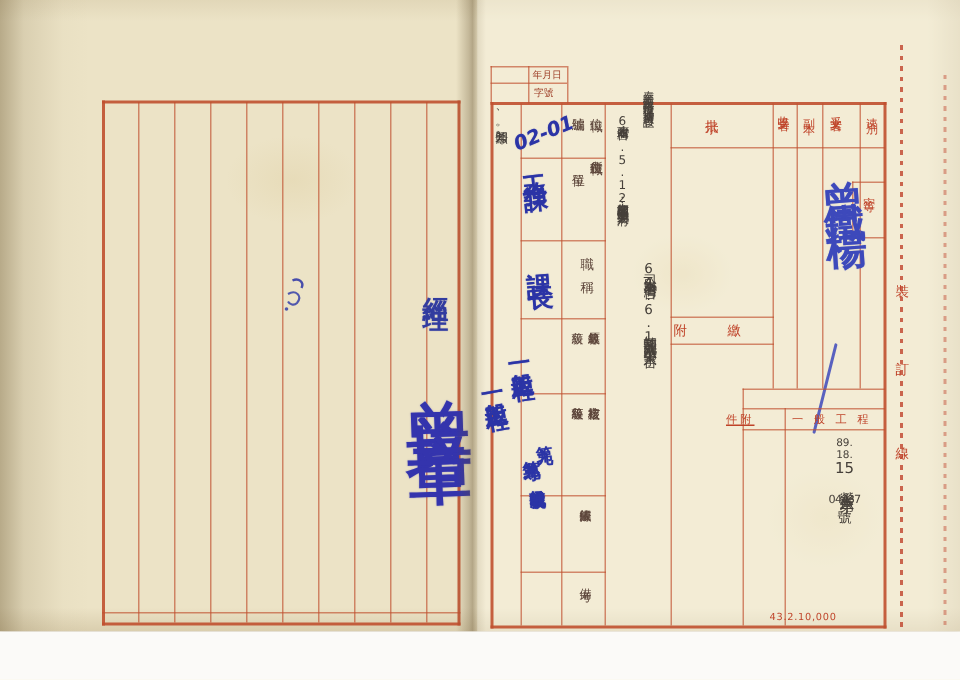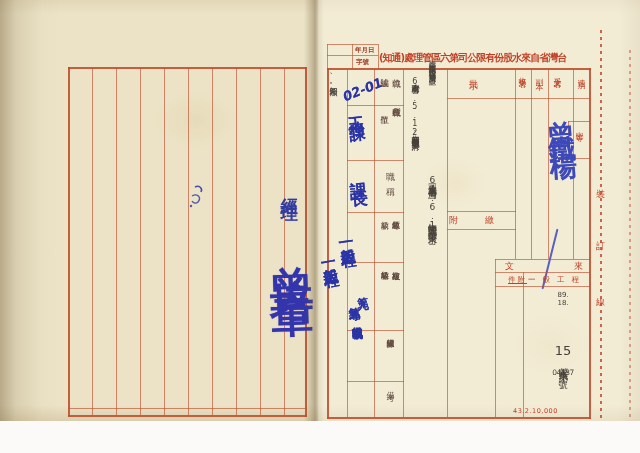--- a/index.html
+++ b/index.html
@@ -22,21 +22,21 @@
   
   .ln{position:absolute;background:#c0502f;opacity:0.9;}
   .ln.thin{opacity:0.65;}
   .dotted-v{position:absolute;width:2px;
         background:repeating-linear-gradient(180deg,#c0432c 0 3px,transparent 3px 7px);opacity:.8;}
   
   .vtext{position:absolute;writing-mode:vertical-rl;text-orientation:upright;
          white-space:pre-line;line-height:1.05;}
   .htext{position:absolute;white-space:pre;}
   .red{color:#bf4228;}
-  .darkred{color:#9c3b24;font-weight:bold;}
+  .darkred{color:#9c3b24;}
   .typed{color:#46403a;}
   .hdr{color:#5c453a;}
   .ink{color:#2b34a6;font-weight:600;text-shadow:0 0 .6px rgba(43,52,166,.7);}
   .ink2{color:#3d49bb;font-weight:600;text-shadow:0 0 .7px rgba(61,73,187,.6);}
   .sig{color:#3434ad;font-weight:700;font-style:oblique 12deg;text-shadow:0 0 1px rgba(52,52,173,.55);}
   .margin-band{position:absolute;left:0;top:421px;width:640px;height:32px;background:#fbfaf8;}
   .flourish{position:absolute;width:2px;border-radius:2px;background:#3d49bb;opacity:.85;}
 </style>
 </head>
 <body>
@@ -69,21 +69,20 @@
 
     <svg style="position:absolute;left:188px;top:184px;" width="22" height="26" viewBox="0 0 22 26">
       <path d="M7 3 C11 1, 15 4, 13 8" stroke="#2b34a6" stroke-width="1.6" fill="none" opacity=".85"></path>
       <path d="M4 12 C9 9, 14 13, 10 18 C8 20, 5 19, 4 17" stroke="#2b34a6" stroke-width="1.4" fill="none" opacity=".8"></path>
       <circle cx="3" cy="22" r="1.2" fill="#2b34a6" opacity=".8"></circle>
     </svg>
 
     <div class="vtext ink2" style="left:280px;top:185px;font-size:17px;letter-spacing:6px;color:#323c9f;font-weight:600;">經理</div>
     <div class="vtext sig" style="left:268px;top:231px;font-size:43px;letter-spacing:13px;transform:rotate(-2deg);">曾培章</div>
 
-    <div class="htext red" style="left:379px;top:51px;font-size:10px;font-weight:700;letter-spacing:-1px;">(知通)處理管區六第司公限有份股水來自省灣台</div>
 
     <div class="ln thin" style="left:327px;top:44px;width:51px;height:1px;"></div>
     <div class="ln thin" style="left:327px;top:55px;width:51px;height:1px;"></div>
     <div class="ln thin" style="left:327px;top:44px;width:1px;height:25px;"></div>
     <div class="ln thin" style="left:352px;top:44px;width:1px;height:25px;"></div>
     <div class="ln thin" style="left:378px;top:44px;width:1px;height:25px;"></div>
     <div class="htext darkred" style="left:355px;top:46px;font-size:6.5px;">年月日</div>
     <div class="htext darkred" style="left:356px;top:58px;font-size:6.5px;">字號</div>
 
     <div class="ln" style="left:327px;top:68px;width:264px;height:2px;"></div>
@@ -118,28 +117,27 @@
 
     <div class="ln thin" style="left:447px;top:211px;width:69px;height:1px;"></div>
     <div class="ln thin" style="left:447px;top:229px;width:69px;height:1px;"></div>
     <div class="htext red" style="left:449px;top:214px;font-size:9px;">附　　　繳</div>
 
     <div class="ln thin" style="left:495px;top:259px;width:95px;height:1px;"></div>
     <div class="ln thin" style="left:495px;top:259px;width:1px;height:158px;"></div>
     <div class="ln thin" style="left:495px;top:272px;width:95px;height:1px;"></div>
     <div class="ln thin" style="left:495px;top:286px;width:95px;height:1px;"></div>
     <div class="ln thin" style="left:523px;top:272px;width:1px;height:145px;"></div>
-    <div class="htext red" style="left:505px;top:260px;font-size:9px;letter-spacing:14px;">文　　來</div>
-    <div class="htext red" style="left:508px;top:275px;font-size:7.5px;letter-spacing:2px;text-decoration:underline;">件附</div>
+    <div class="htext red" style="left:484px;top:275px;font-size:7.5px;letter-spacing:2px;text-decoration:underline;">件附</div>
     <div class="htext red" style="left:528px;top:275px;font-size:7.5px;letter-spacing:7px;">一般工程</div>
 
     <div style="position:absolute;left:551px;top:291px;width:24px;display:flex;flex-direction:column;align-items:center;color:#46403a;">
       <span class="typed" style="font-size:7px;">89.</span>
       <span class="typed" style="font-size:7px;">18.</span>
-      <span class="typed" style="font-size:13px;margin-top:36px;">15</span>
+      <span class="typed" style="font-size:10px;">15</span>
       <span class="typed" style="writing-mode:vertical-rl;text-orientation:upright;font-size:9.5px;letter-spacing:1px;margin-top:2px;">營水六人字第</span>
       <span class="typed" style="font-size:7.5px;letter-spacing:-0.5px;margin-top:2px;">04437</span>
       <span class="typed" style="font-size:9.5px;margin-top:2px;">號</span>
     </div>
 
     <div class="vtext typed" style="left:428px;top:73px;font-size:7.5px;letter-spacing:-1.2px;">一查該員所遴任之職位歸級案業經奉</div>
     <div class="vtext typed" style="left:427px;top:183px;font-size:9px;letter-spacing:-1px;">台灣省自來水公司64.6.1台水人甲字第一六八九號函轉知</div>
     <div class="vtext typed" style="left:410px;top:79px;font-size:8px;letter-spacing:-0.5px;">台灣省政府64.5.12府人甲字第九〇〇五四號函核復如左:</div>
     <div class="vtext typed" style="left:329px;top:71px;font-size:8.5px;letter-spacing:0.5px;">、希知照。</div>
 

